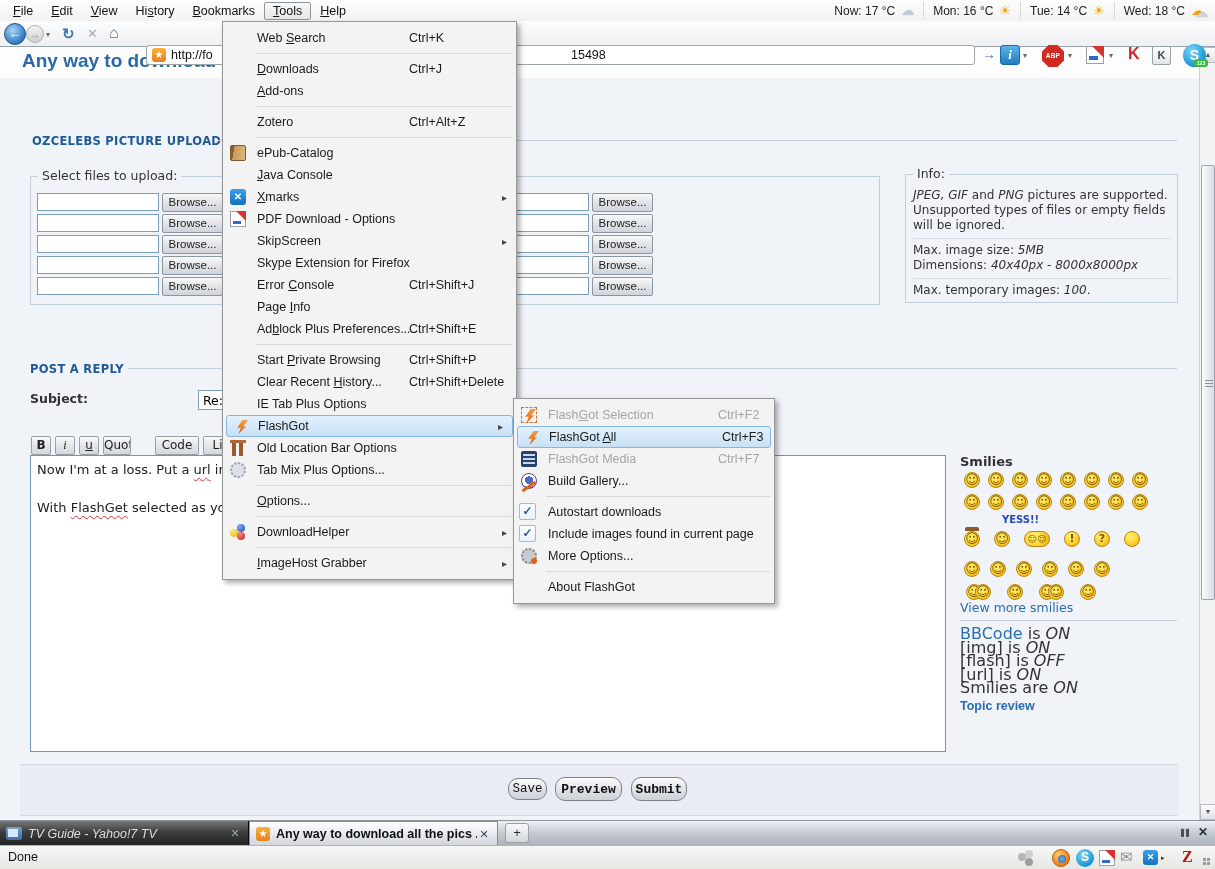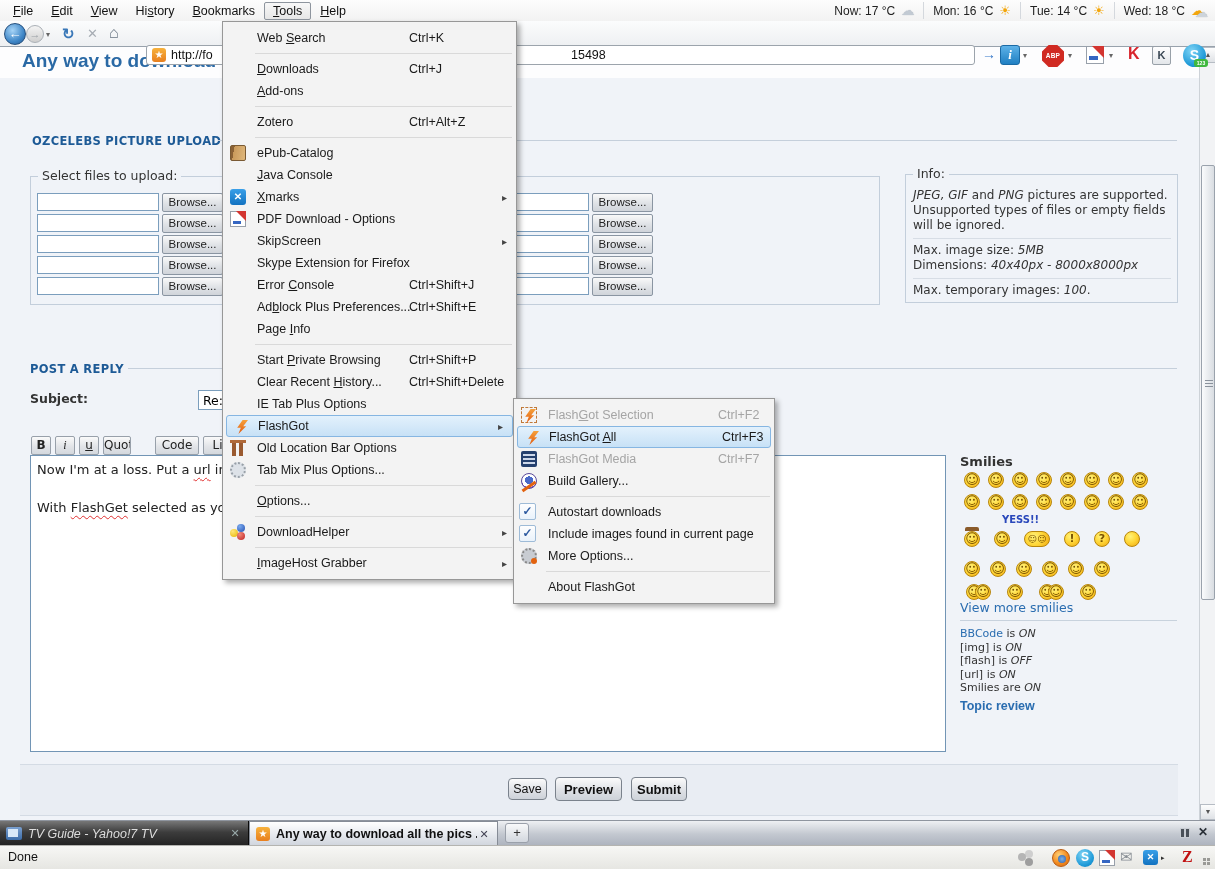--- a/index.html
+++ b/index.html
@@ -75,24 +75,24 @@
   #smilies-heading{position:absolute;left:960px;top:407px;font-weight:bold;font-size:13px;color:#333;font-family:"DejaVu Sans",sans-serif}
   .srow{position:absolute;display:flex;align-items:flex-end}
   .smiley{position:relative;display:inline-block;width:16px;height:16px;border-radius:50%;background:radial-gradient(circle at 38% 32%,#fff27a,#ffd83b 45%,#f0a90f);border:1px solid #b8860b;color:#7a5200;font-size:13px;line-height:14px;text-align:center;font-family:"DejaVu Sans",sans-serif;cursor:pointer}
   .smiley.wide{width:26px;border-radius:8px}
   .smiley.excl,.smiley.quest{font-size:11px;font-weight:bold;line-height:14px}
   .smiley.hat::before{content:"";position:absolute;left:0;right:0;top:-5px;height:4px;background:#8a5a2a;border-radius:2px 2px 0 0}
   .smiley.pair2{margin-left:-7px}
   #yess-label{position:absolute;left:1002px;top:467px;font-size:10px;font-weight:bold;color:#2a48bb;font-family:"DejaVu Sans",sans-serif}
   #view-more{position:absolute;left:960px;top:553px;font-size:12.5px;color:#2a6db0;font-family:"DejaVu Sans",sans-serif;cursor:pointer}
   #smilies-divider{position:absolute;left:960px;top:573px;width:217px;height:1px;background:#c8d2dd}
-  #bbcode-block{position:absolute;left:960px;top:580px;font-size:11px;line-height:13.5px;color:#333;font-family:"DejaVu Sans",sans-serif}
+  #bbcode-block{position:absolute;left:960px;top:580px;font-size:16px;line-height:13.5px;color:#333;font-family:"DejaVu Sans",sans-serif}
   #topic-review{position:absolute;left:960px;top:652px;font-size:12.5px;font-weight:bold;color:#2a6db0;font-family:Liberation Sans, sans-serif;cursor:pointer}
   #action-band{position:absolute;left:20px;top:717px;width:1158px;height:52px;background:#e9edf3;border-top:1px solid #d4dbe4;border-bottom:1px solid #d4dbe4}
-  .action-btn{position:absolute;border:1px solid #7a828c;border-radius:4px;background:linear-gradient(#fbfbfb,#dcdfe4 60%,#cdd2d9);font-size:12.5px;color:#111;font-family:Liberation Sans, sans-serif;cursor:pointer}
+  .action-btn{position:absolute;border:1px solid #7a828c;border-radius:10px;background:linear-gradient(#fbfbfb,#dcdfe4 60%,#cdd2d9);font-size:12.5px;color:#111;font-family:Liberation Mono, monospace;cursor:pointer}
 
   
   #vscroll{position:absolute;left:1199px;top:47px;width:16px;height:773px;background:#f2f3f5;border-left:1px solid #cdd2d8}
   .scroll-btn{position:absolute;left:0;width:16px;height:16px;background:linear-gradient(#fdfdfd,#dfe2e6);border:1px solid #b6bcc4;text-align:center;font-size:7px;line-height:14px;color:#555}
   #vthumb{position:absolute;left:1px;top:118px;width:14px;height:435px;background:linear-gradient(90deg,#fafbfc,#d9dde2);border:1px solid #9aa2ac;border-radius:2px}
   #vthumb::after{content:"";position:absolute;left:3px;top:214px;width:8px;height:1px;background:#8a929c;box-shadow:0 3px 0 #8a929c,0 6px 0 #8a929c}
 
   
   .popup{position:absolute;background:#f3f3f3;border:1px solid #979797;box-shadow:3px 3px 5px rgba(0,0,0,.32);padding:5px 0}
   #tools-menu{left:222px;top:21px;width:295px;z-index:60}
@@ -439,26 +439,26 @@
       <span class="mi-gutter"></span>
       <span class="mi-label"><span>Skype Extension for Firefox</span></span>
     </div>
     <div class="menu-item">
       <span class="mi-gutter"></span>
       <span class="mi-label"><span>Error </span><span class="u">C</span><span>onsole</span></span>
       <span class="mi-shortcut">Ctrl+Shift+J</span>
     </div>
     <div class="menu-item">
       <span class="mi-gutter"></span>
+      <span class="mi-label"><span>Page </span><span class="u">I</span><span>nfo</span></span>
+    </div>
+    <div class="menu-item">
+      <span class="mi-gutter"></span>
       <span class="mi-label"><span>Ad</span><span class="u">b</span><span>lock Plus Preferences...</span></span>
       <span class="mi-shortcut">Ctrl+Shift+E</span>
-    </div>
-    <div class="menu-item">
-      <span class="mi-gutter"></span>
-      <span class="mi-label"><span>Page </span><span class="u">I</span><span>nfo</span></span>
     </div>
     <div class="menu-sep"></div>
     <div class="menu-item">
       <span class="mi-gutter"></span>
       <span class="mi-label"><span>Start </span><span class="u">P</span><span>rivate Browsing</span></span>
       <span class="mi-shortcut">Ctrl+Shift+P</span>
     </div>
     <div class="menu-item">
       <span class="mi-gutter"></span>
       <span class="mi-label"><span>Clear Recent </span><span class="u">H</span><span>istory...</span></span>

